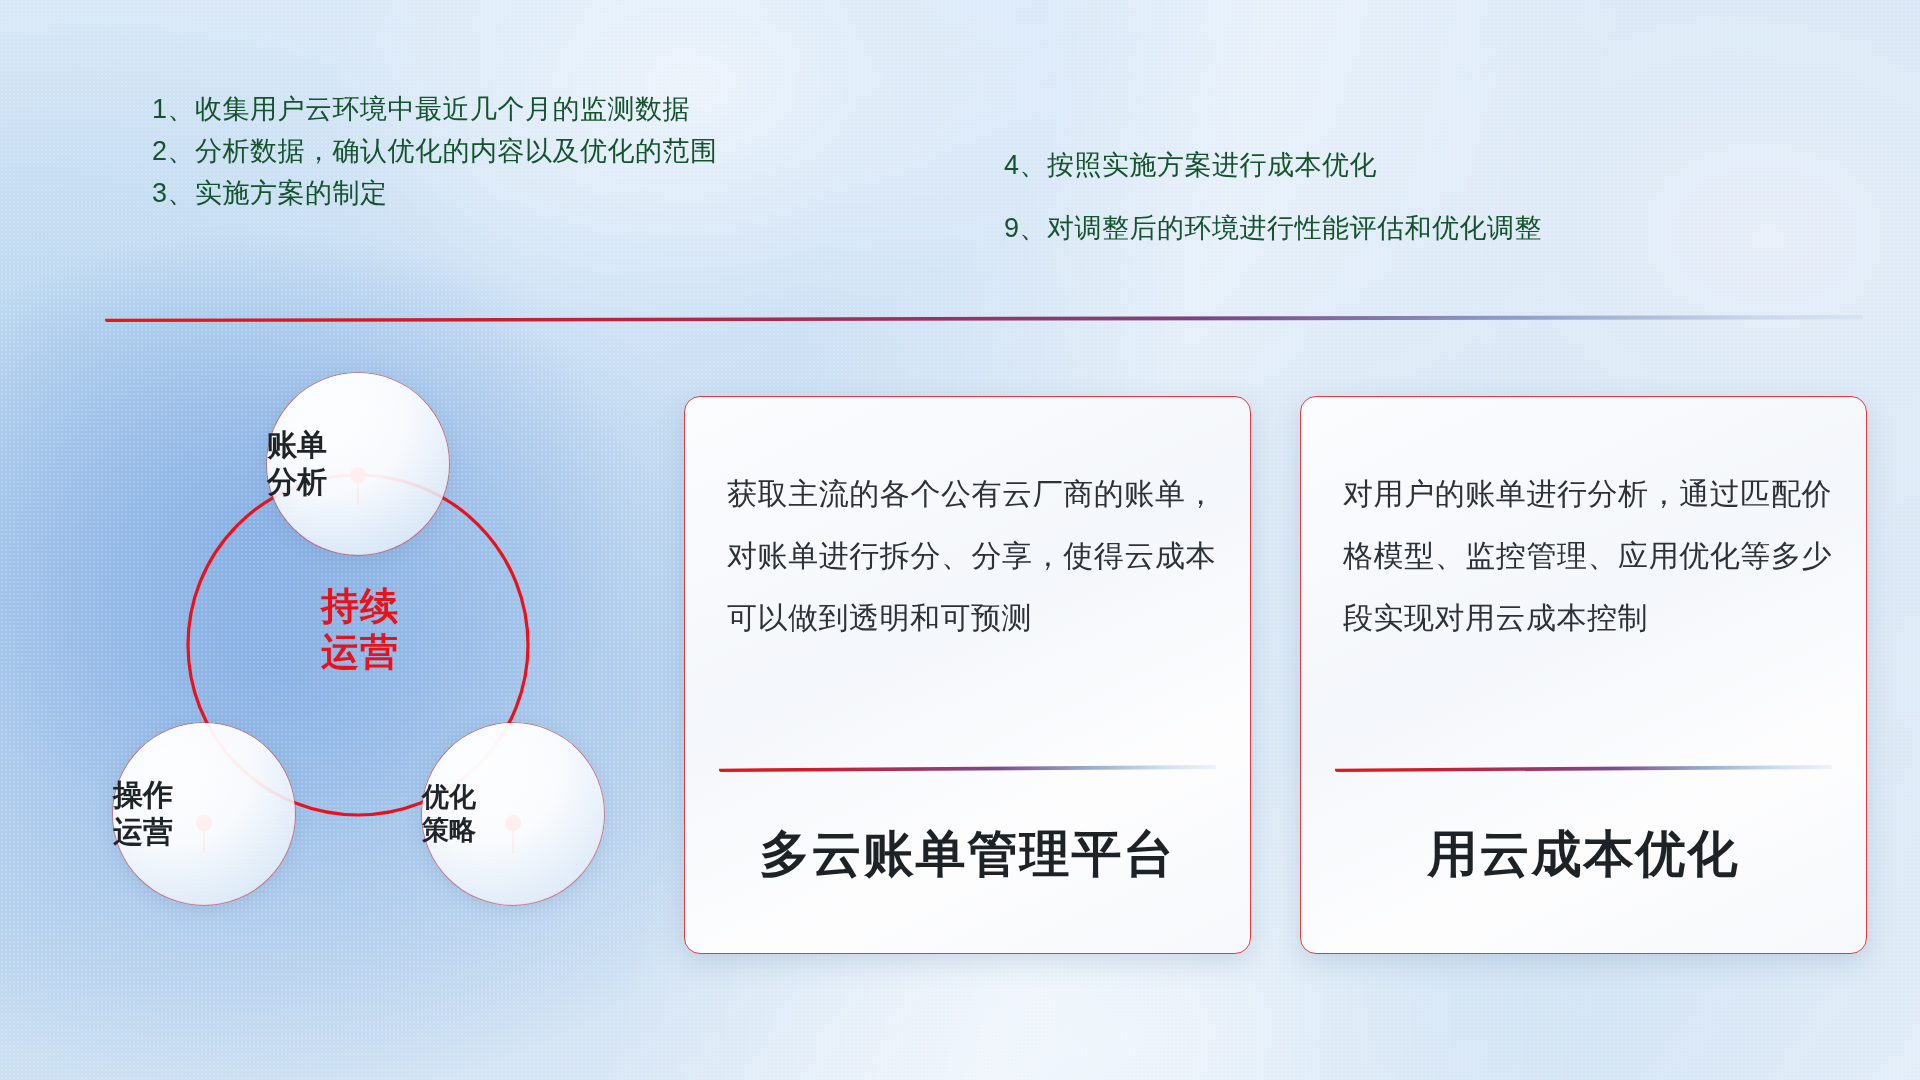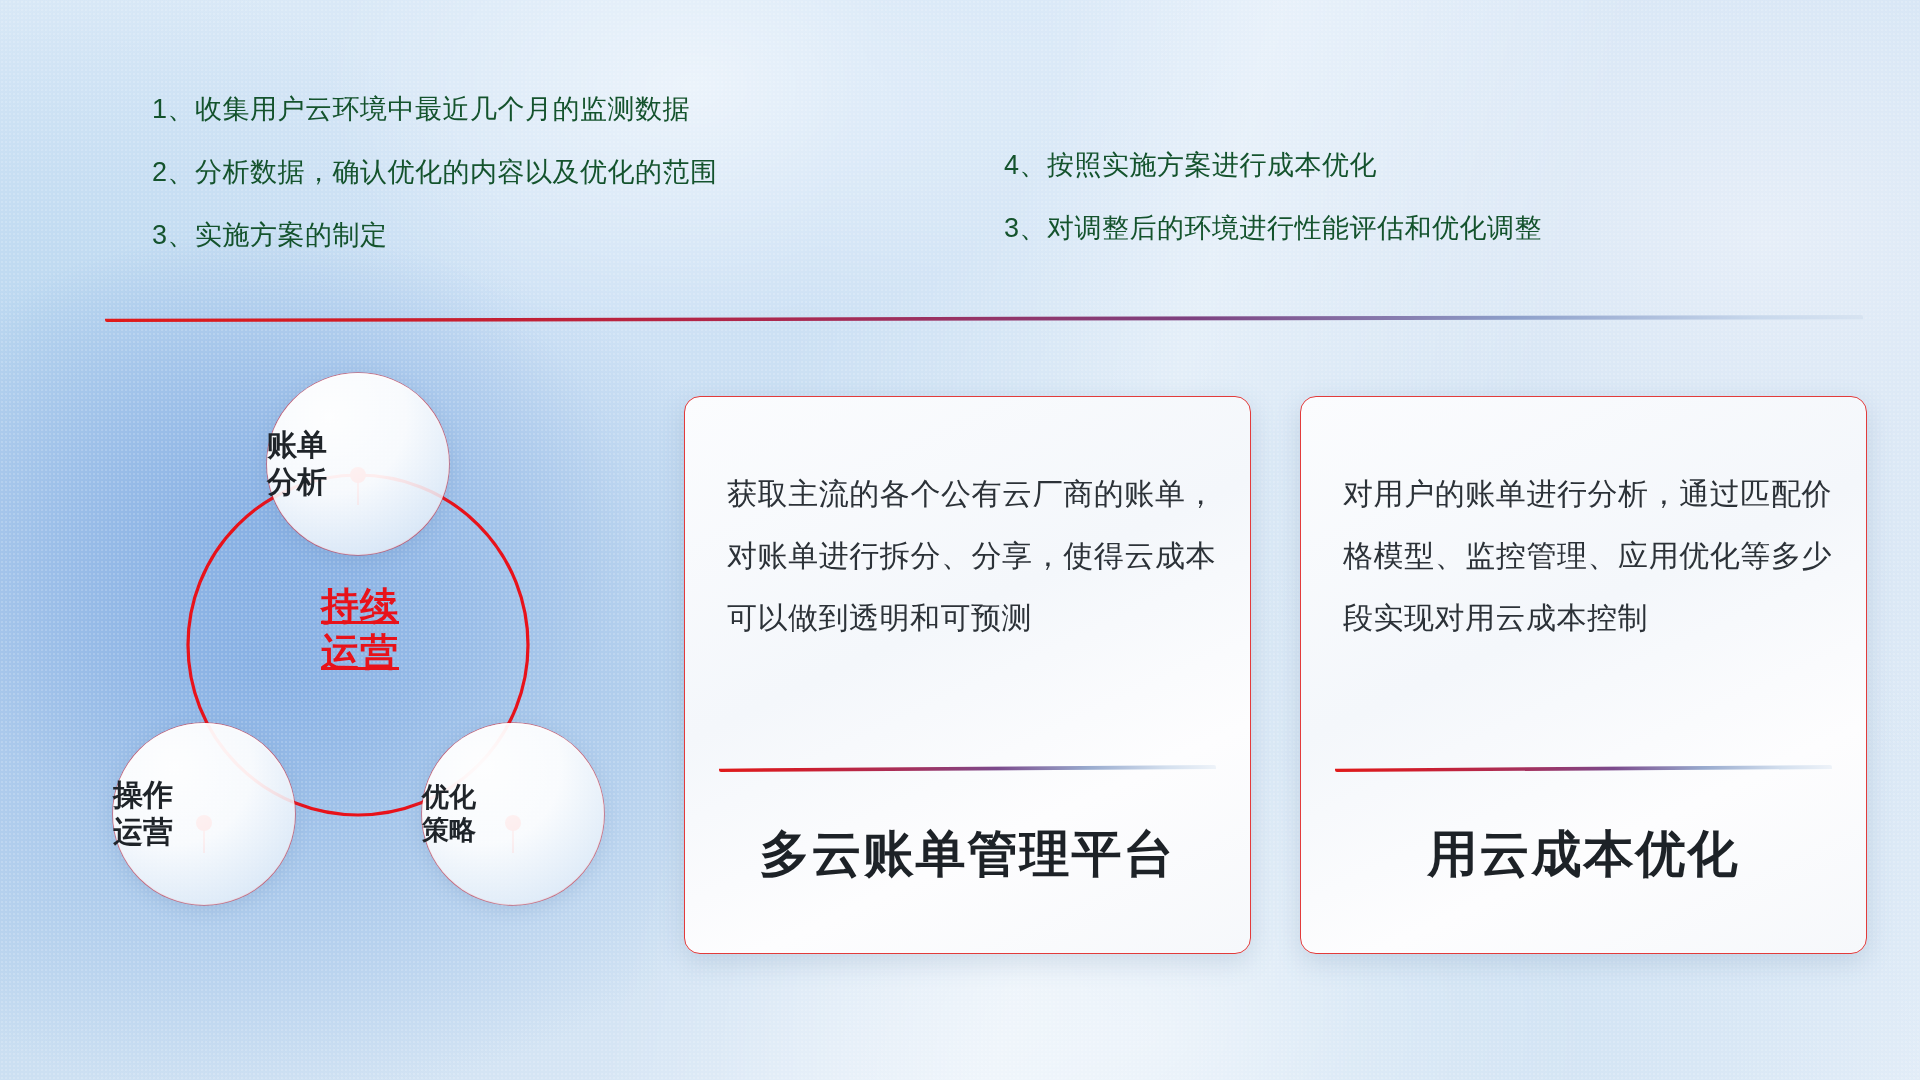--- a/index.html
+++ b/index.html
@@ -33,21 +33,21 @@
     filter:blur(8px);
   }
   .bg-noise{position:absolute;inset:0;opacity:.30;
     background-image:radial-gradient(rgba(255,255,255,.55) 1px, rgba(255,255,255,0) 1px);
     background-size:4px 4px;}
 
   
   .bullets{position:absolute;color:#14532d;font-size:27px;letter-spacing:.5px;}
   .bullets div{white-space:nowrap;line-height:1;}
   #bullets-left{left:152px;top:96px;}
-  #bullets-left div+div{margin-top:36px;}
+  #bullets-left div+div{margin-top:15px;}
   #bullets-right{left:1004px;top:152px;}
   #bullets-right div+div{margin-top:36px;}
 
   
   #top-divider{
     position:absolute;left:105px;top:315px;width:1758px;height:7px;
     background:linear-gradient(90deg,#e01a1a 0%,#d01b25 14%,#a82a52 40%,#7d4180 62%,#8c9ec9 80%,#c8d8ec 94%,#d7e3f1 100%);
     clip-path:polygon(0 55%,100% 0,100% 62%,0 100%);
     border-radius:2px;
   }
@@ -63,21 +63,20 @@
     display:flex;align-items:center;
     text-align:center;color:#1f2429;font-weight:bold;line-height:1.22;
   }
   #bubble-top{left:167px;top:18px;width:182px;height:182px;font-size:30px;}
   #bubble-left{left:13px;top:368px;width:182px;height:182px;font-size:30px;}
   #bubble-right{left:322px;top:368px;width:182px;height:182px;font-size:27px;}
   #center-label{
     position:absolute;left:195px;top:228px;width:130px;
     text-align:center;color:#e8121a;font-weight:bold;font-size:38px;line-height:1.22;
     letter-spacing:1px;
-    text-decoration:underline;
   }
 
   
   .card{
     position:absolute;top:388px;width:565px;height:556px;
     border-radius:16px;
     border:1.5px solid #e23b3b;
     background:linear-gradient(155deg,#fbfcfe 0%,#f4f7fb 42%,#fdfdfe 72%,#f6f8fb 100%);
     box-shadow:0 8px 26px rgba(86,118,160,.20);
     overflow:hidden;
@@ -113,21 +112,21 @@
 </div>
 
 <div class="bullets" id="bullets-left">
   <div>1、收集用户云环境中最近几个月的监测数据</div>
   <div>2、分析数据，确认优化的内容以及优化的范围</div>
   <div>3、实施方案的制定</div>
 </div>
 
 <div class="bullets" id="bullets-right">
   <div>4、按照实施方案进行成本优化</div>
-  <div>3、对调整后的环境进行性能评估和优化调整</div>
+  <div>9、对调整后的环境进行性能评估和优化调整</div>
 </div>
 
 <div id="top-divider"></div>
 
 <div id="venn">
   <svg width="540" height="580" viewBox="0 0 540 580">
     <circle cx="258" cy="290" r="170" fill="none" stroke="#e8121a" stroke-width="3.2"></circle>
     <circle cx="258" cy="109" r="91" fill="none" stroke="#e8121a" stroke-width="1.6" opacity=".55"></circle>
     <circle cx="104" cy="459" r="91" fill="none" stroke="#e8121a" stroke-width="1.6" opacity=".55"></circle>
     <circle cx="413" cy="459" r="91" fill="none" stroke="#e8121a" stroke-width="1.6" opacity=".55"></circle>

